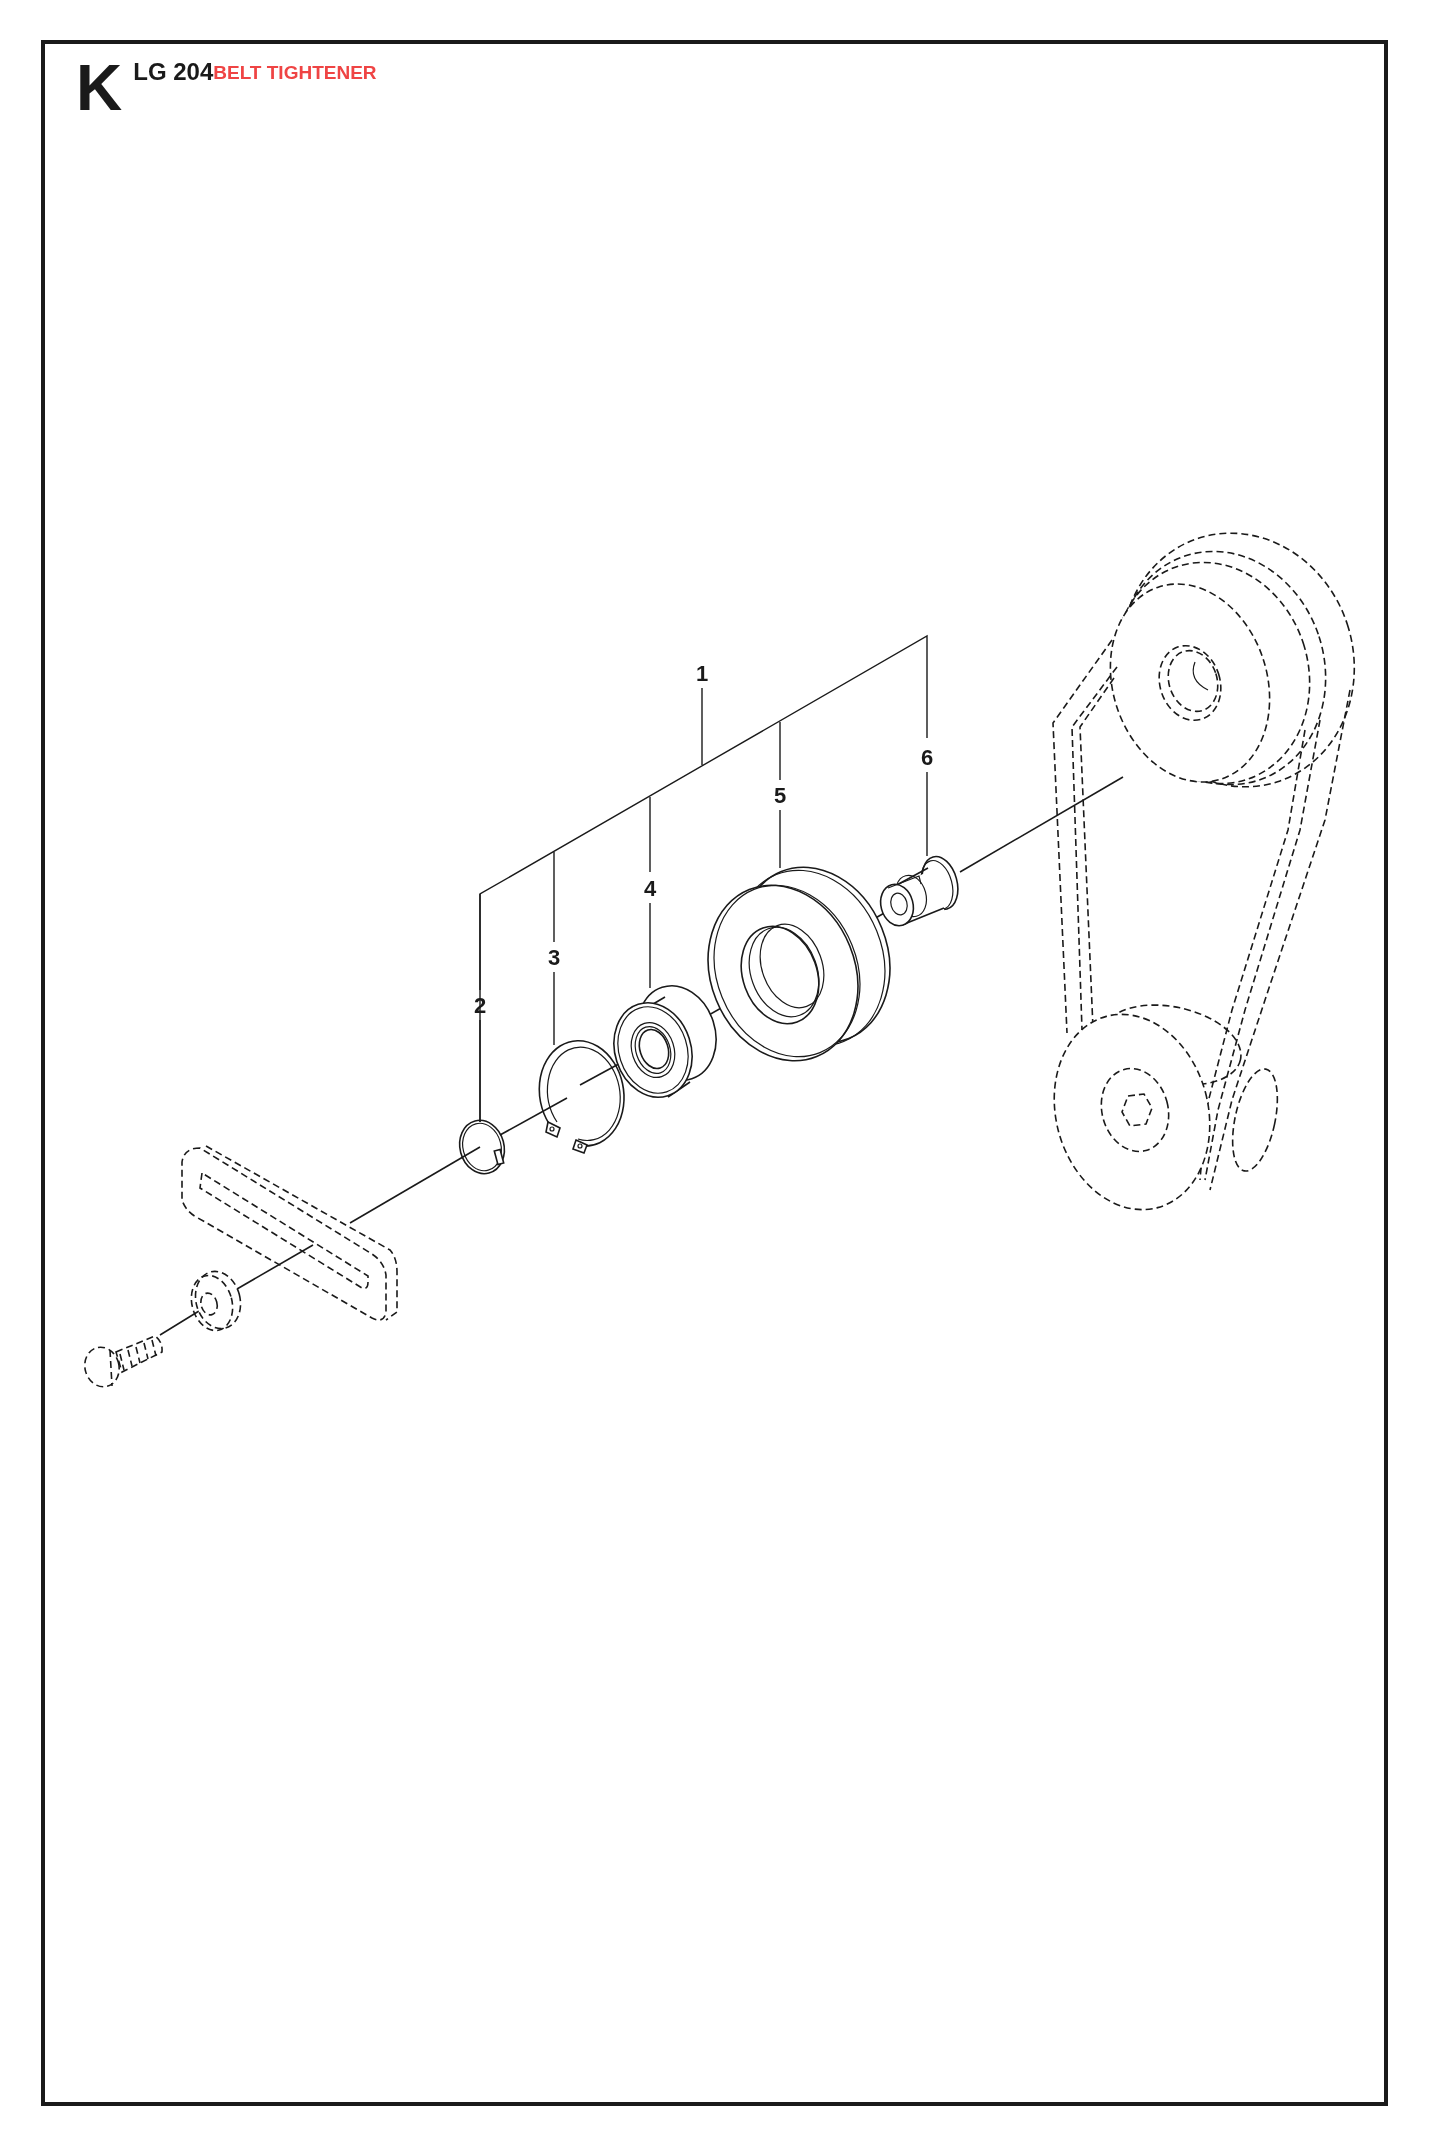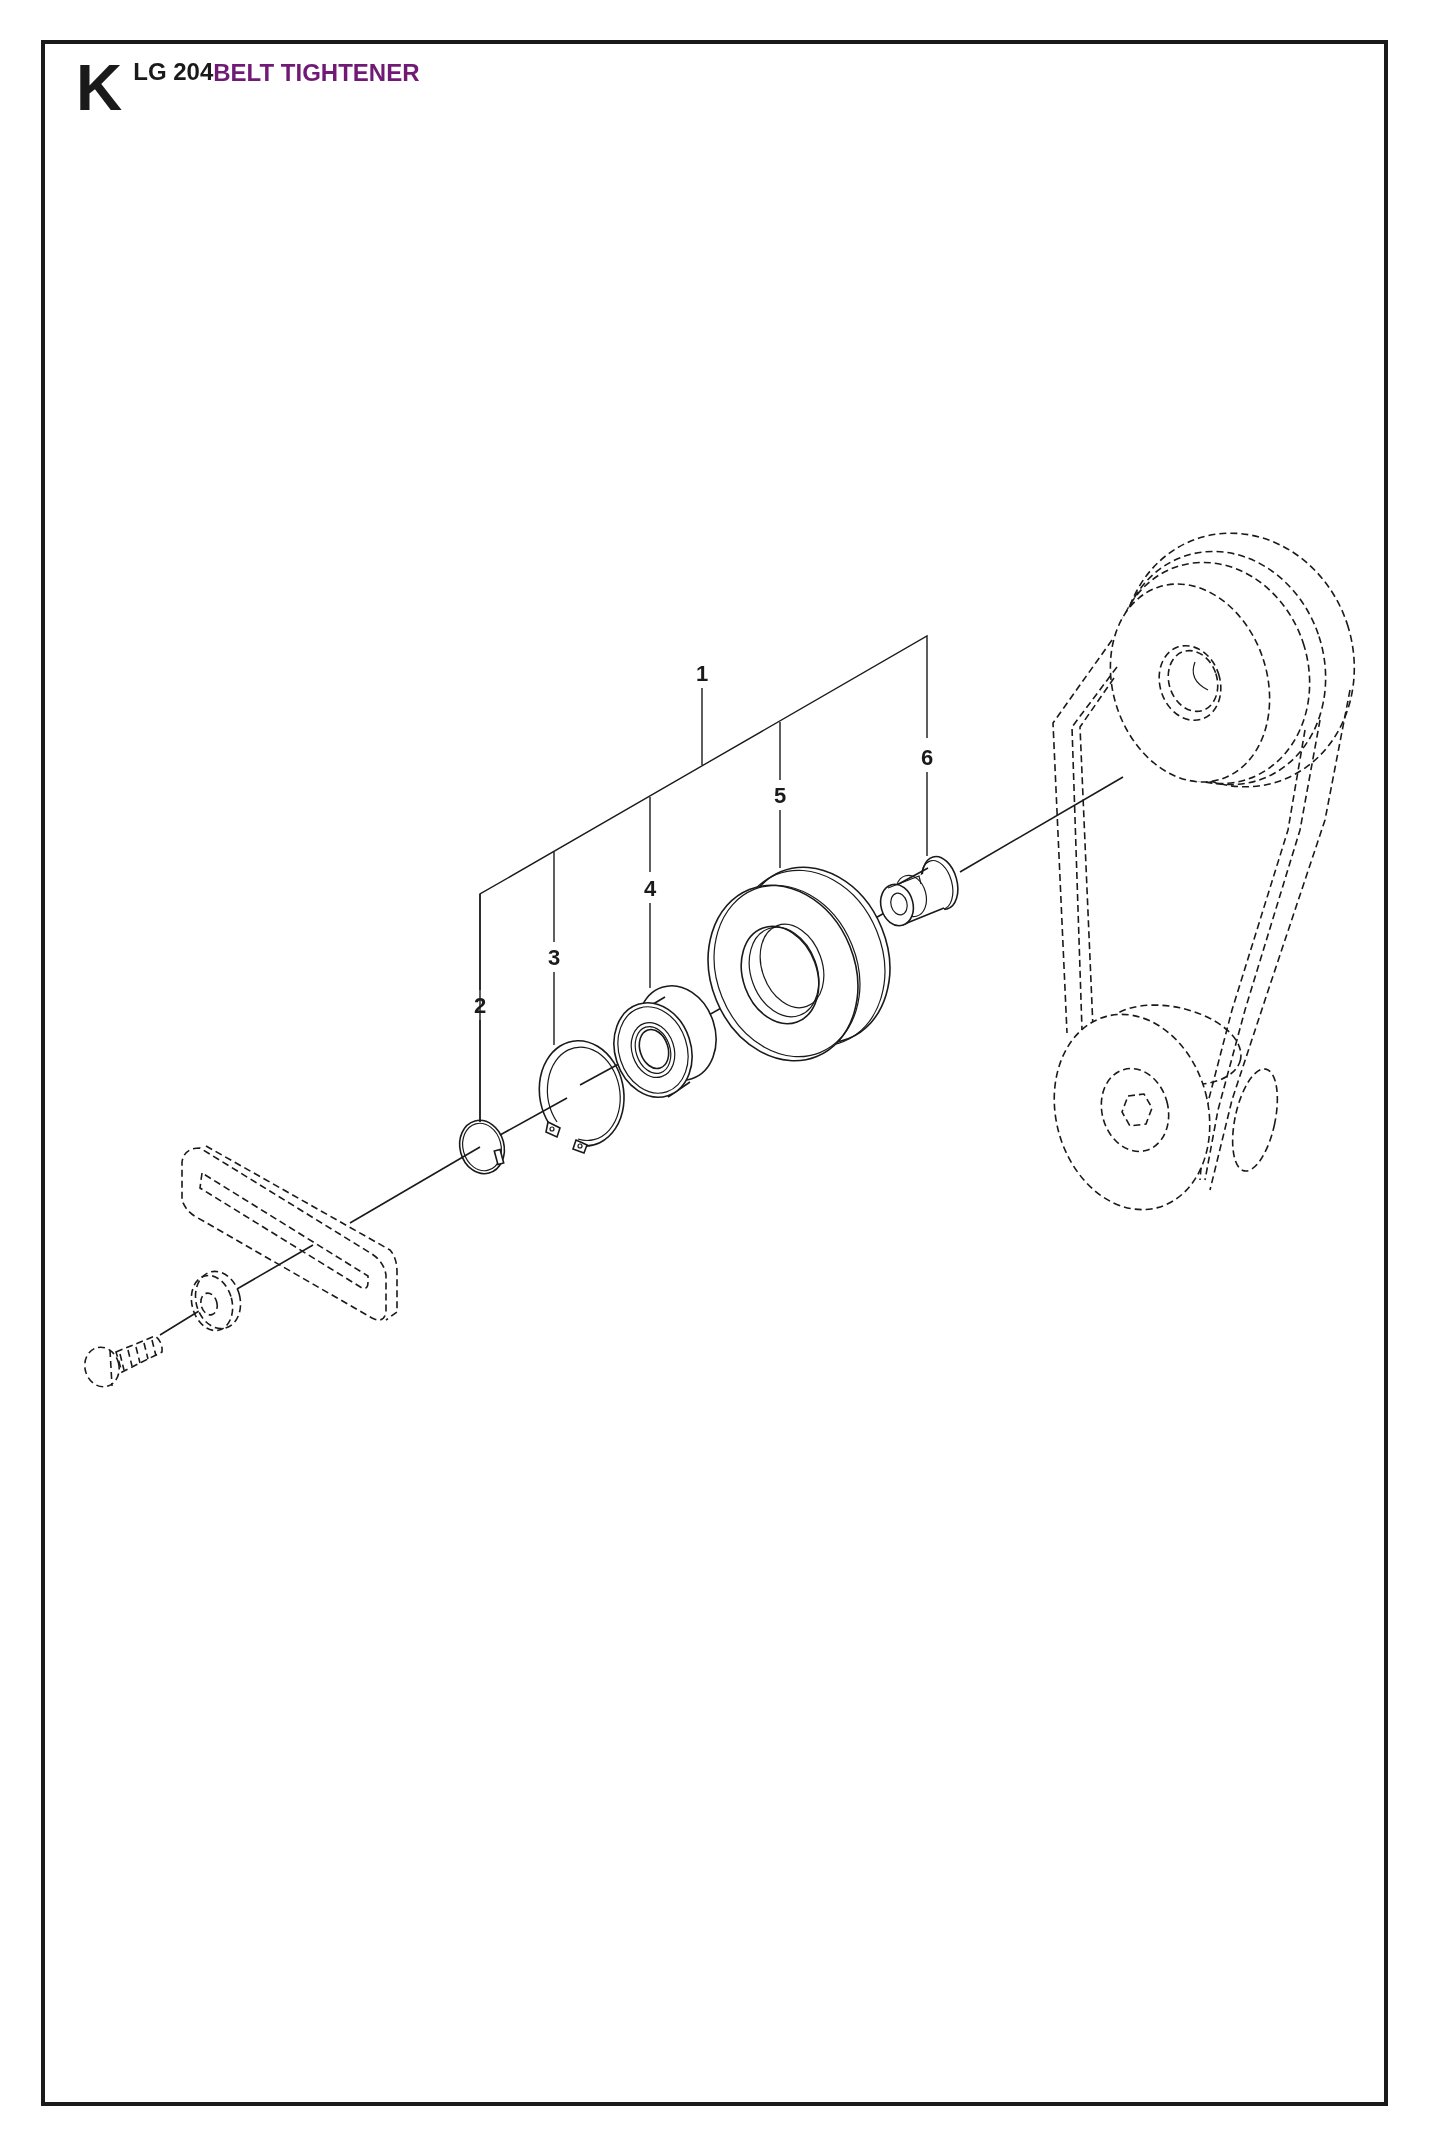--- a/index.html
+++ b/index.html
@@ -2,21 +2,21 @@
 <html><head>
 <meta charset="utf-8">
 <style>
   html, body { margin: 0; padding: 0; background: #ffffff; }
   body { width: 1445px; height: 2132px; position: relative; overflow: hidden; font-family: "Liberation Sans", sans-serif; }
   .frame { position: absolute; left: 41px; top: 40px; width: 1339px; height: 2058px; border: 4px solid #1a1a1a; box-sizing: content-box; }
   .header { position: absolute; left: 76px; top: 56px; display: flex; align-items: flex-start; }
   .section-letter { font-family: "Liberation Sans", sans-serif; font-weight: bold; font-size: 64px; line-height: 64px; color: #1a1a1a; margin-right: 12px; margin-top: 0px; letter-spacing: -1px; }
   .titles { display: flex; flex-direction: row; margin-top: 4px; }
   .model { font-family: "Liberation Sans", sans-serif; font-weight: bold; font-size: 24px; line-height: 23px; color: #1a1a1a; }
-  .section-title { font-family: "Liberation Sans", sans-serif; font-weight: bold; font-size: 24px; line-height: 25px; color: #701a75; }
+  .section-title { font-family: "Liberation Sans", sans-serif; font-weight: bold; font-size: 19px; line-height: 25px; color: #ef4444; }
   svg.diagram { position: absolute; left: 0; top: 0; }
   .solid { fill: #ffffff; stroke: #1a1a1a; stroke-width: 1.6; }
   .solid-nf { fill: none; stroke: #1a1a1a; stroke-width: 1.6; }
   .thin { fill: none; stroke: #1a1a1a; stroke-width: 1.2; }
   .leader { fill: none; stroke: #1a1a1a; stroke-width: 1.4; }
   .axis { fill: none; stroke: #1a1a1a; stroke-width: 1.6; }
   .dash { fill: none; stroke: #1a1a1a; stroke-width: 1.6; stroke-dasharray: 7 4; }
   .dash-w { fill: #ffffff; stroke: #1a1a1a; stroke-width: 1.6; stroke-dasharray: 7 4; }
   .callout { font-family: "Liberation Sans", sans-serif; font-weight: bold; font-size: 22px; fill: #1a1a1a; text-anchor: middle; }
 </style>

